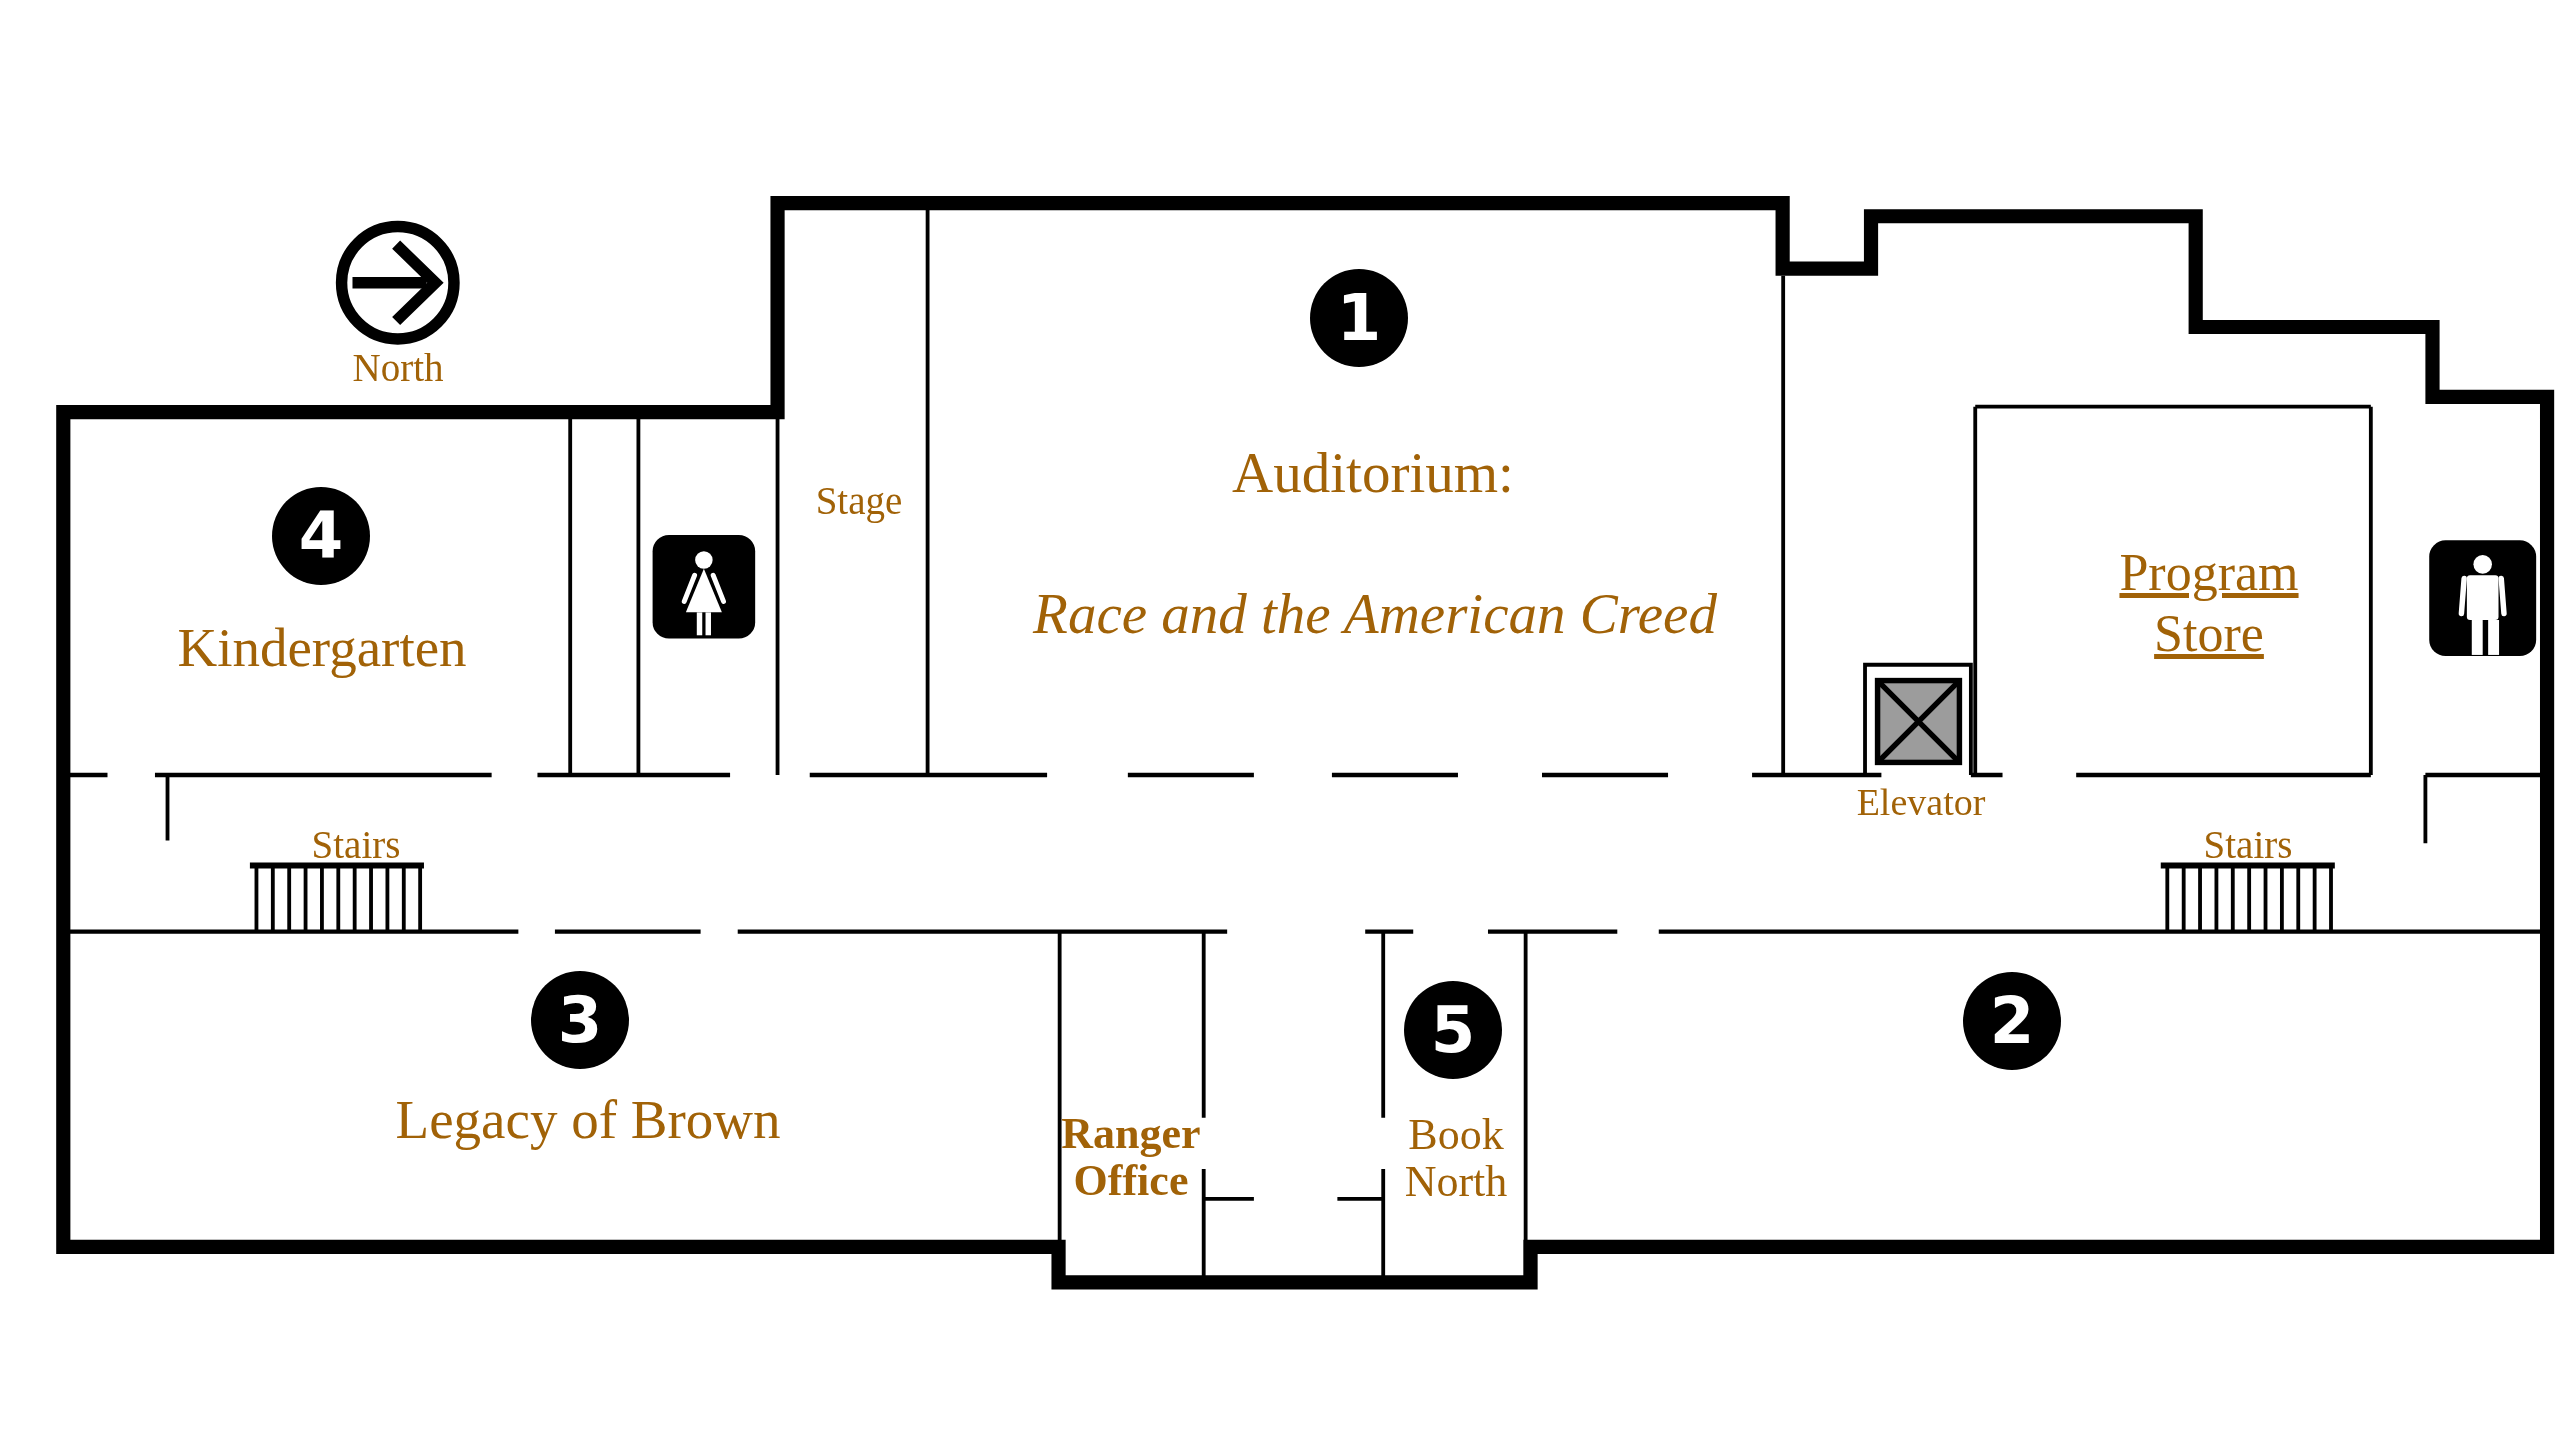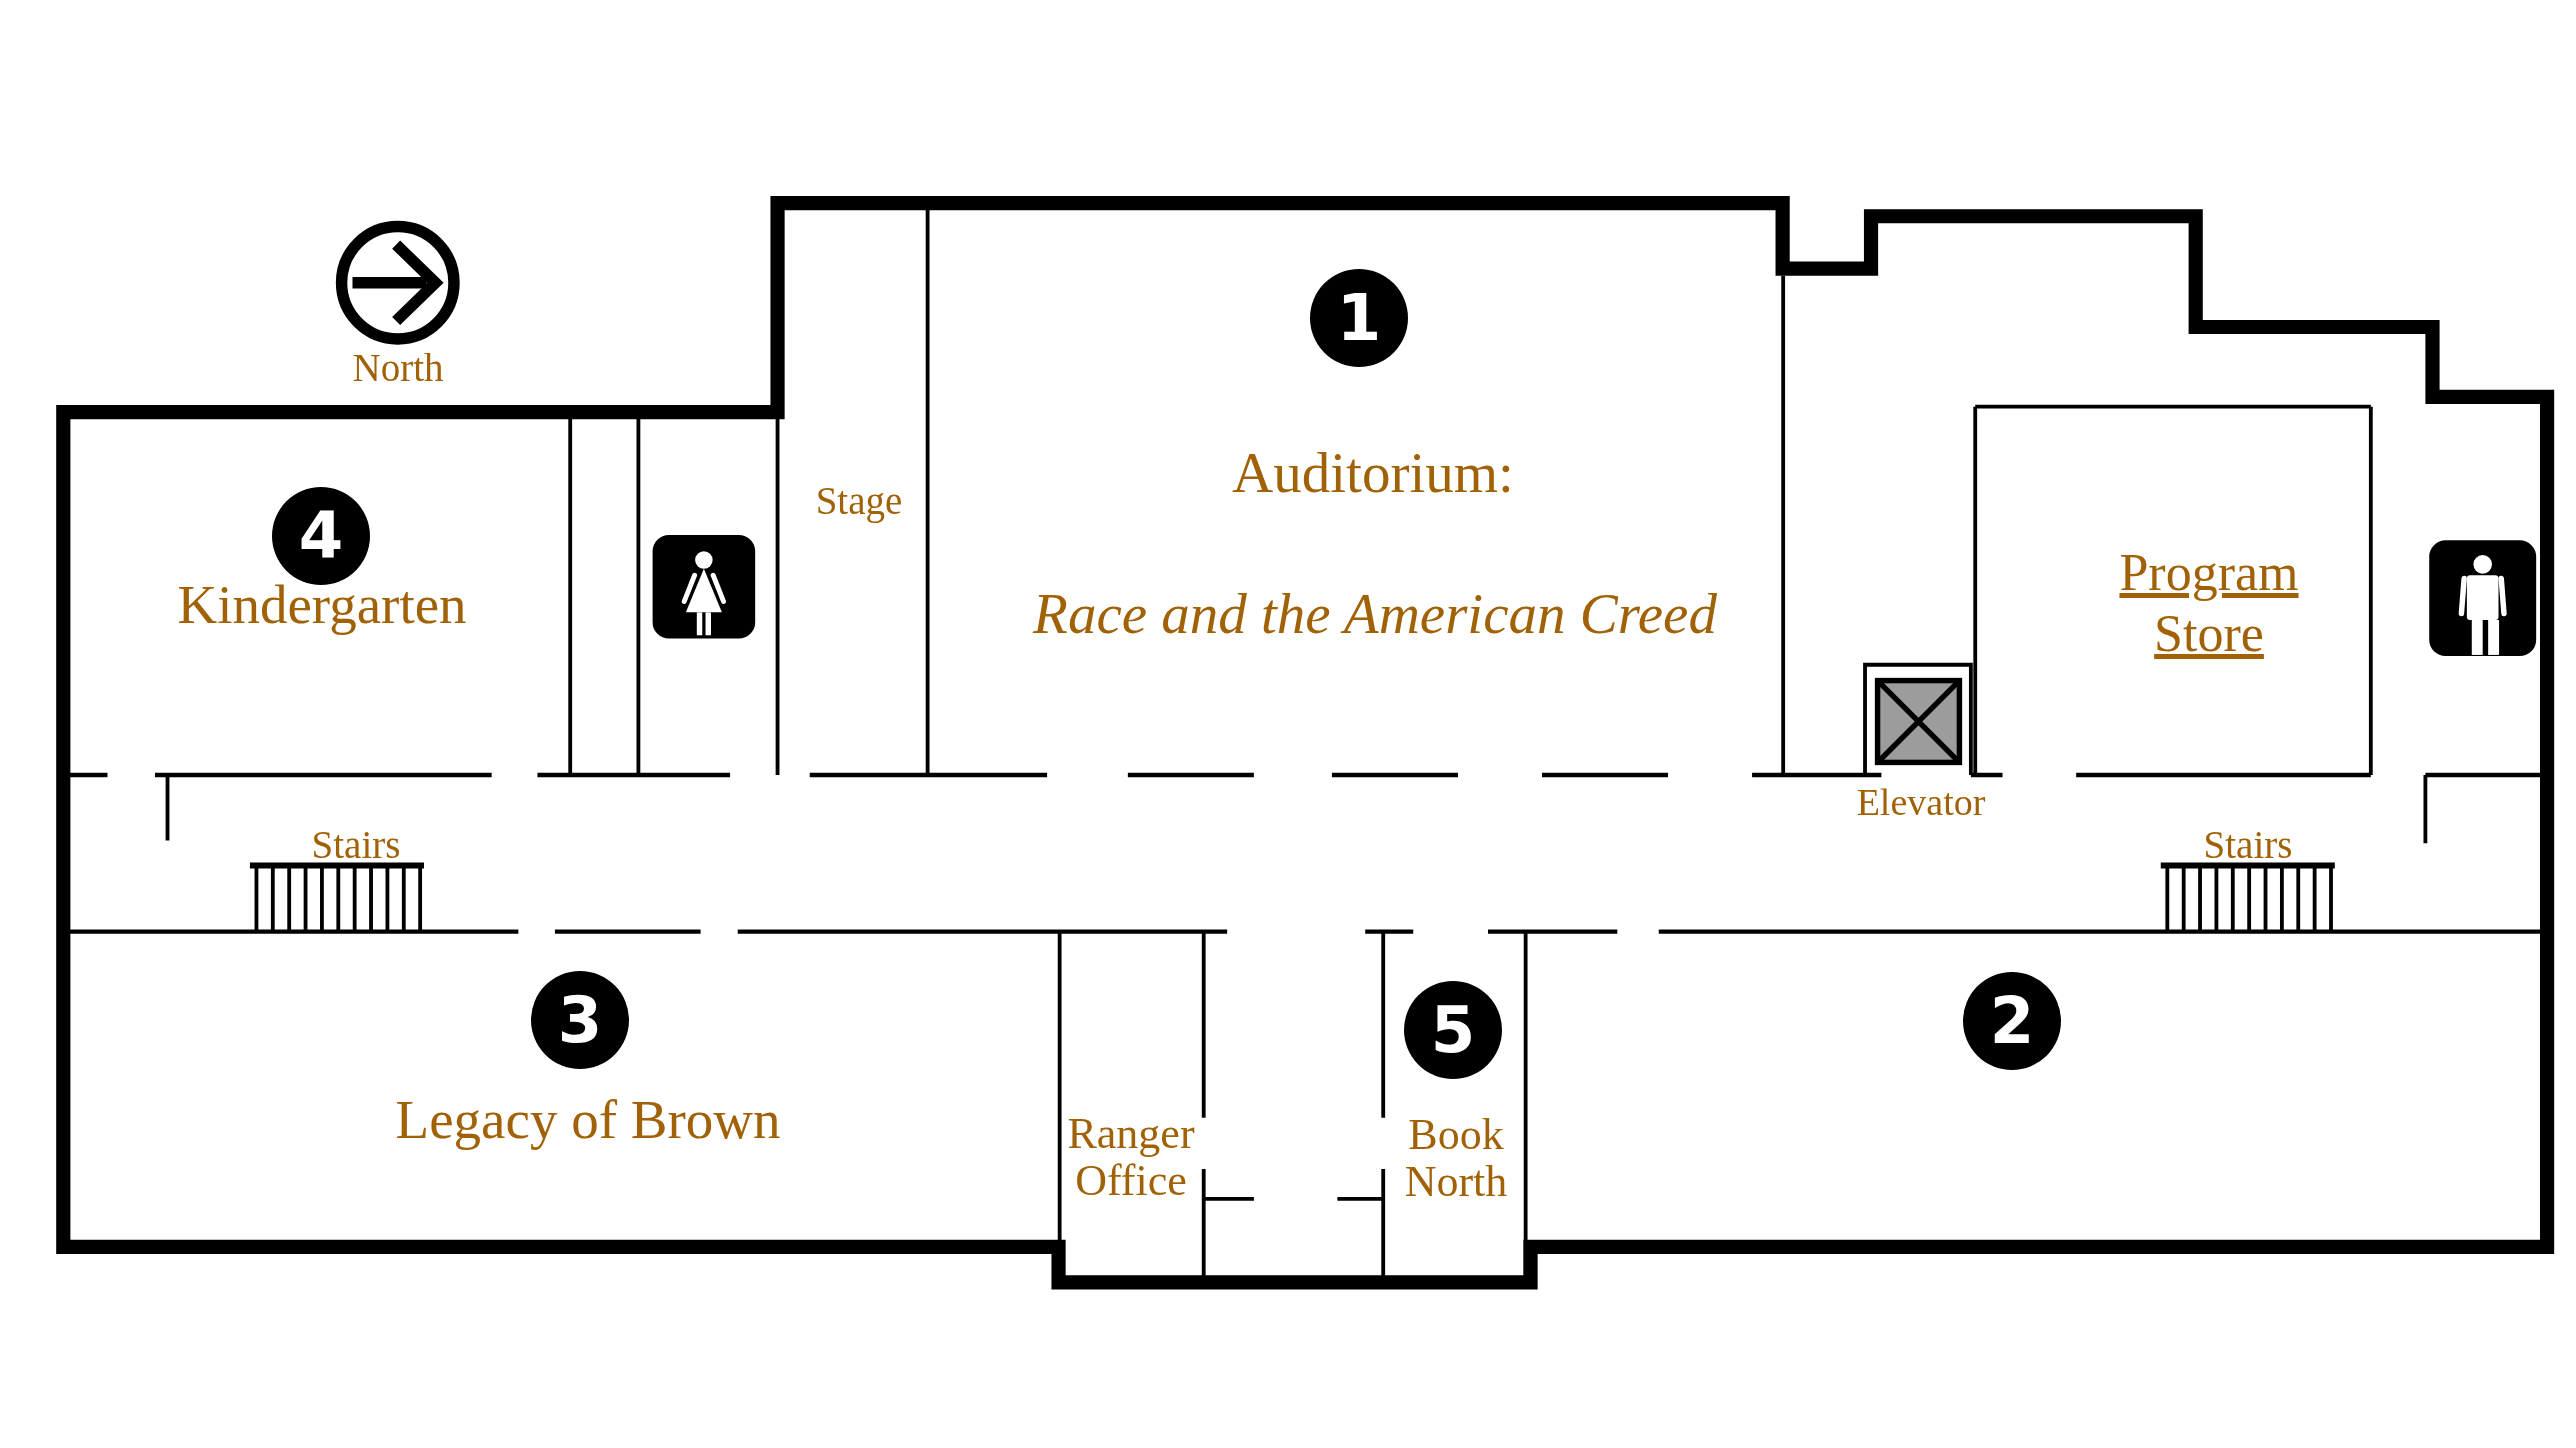--- a/index.html
+++ b/index.html
@@ -127,28 +127,28 @@
 
   <div class="badge" style="left:1359px; top:318px;">1</div>
   <div class="badge" style="left:2012px; top:1021px;">2</div>
   <div class="badge" style="left:580px; top:1020px;">3</div>
   <div class="badge" style="left:321px;  top:536px;">4</div>
   <div class="badge" style="left:1453px; top:1030px;">5</div>
 
   <div class="lbl audit-title" style="left:1373px; top:473px;">Auditorium:</div>
   <div class="lbl audit-sub" style="left:1375px; top:614px;">Race and the American Creed</div>
   <div class="lbl room-title" style="left:588px; top:1120px;">Legacy of Brown</div>
-  <div class="lbl room-title" style="left:322px;  top:605px;">Kindergarten</div>
+  <div class="lbl room-title" style="left:322px;  top:648px;">Kindergarten</div>
 
   <div class="lbl small2line" style="left:1456px; top:1158px;">
     <span class="line">Book</span>
     <span class="line">North</span>
   </div>
 
-  <div class="lbl small2line" style="left:1131px; top:1157px;">
+  <div class="lbl small2line" style="left:1131px; top:1157px;font-weight:bold;">
     <span class="line">Ranger</span>
     <span class="line">Office</span>
   </div>
 
   <div class="lbl program" style="left:2209px; top:603px;text-decoration:underline;">
     <span class="line">Program</span>
     <span class="line">Store</span>
   </div>
 
   <div class="lbl minor" style="left:859px; top:501px;">Stage</div>

